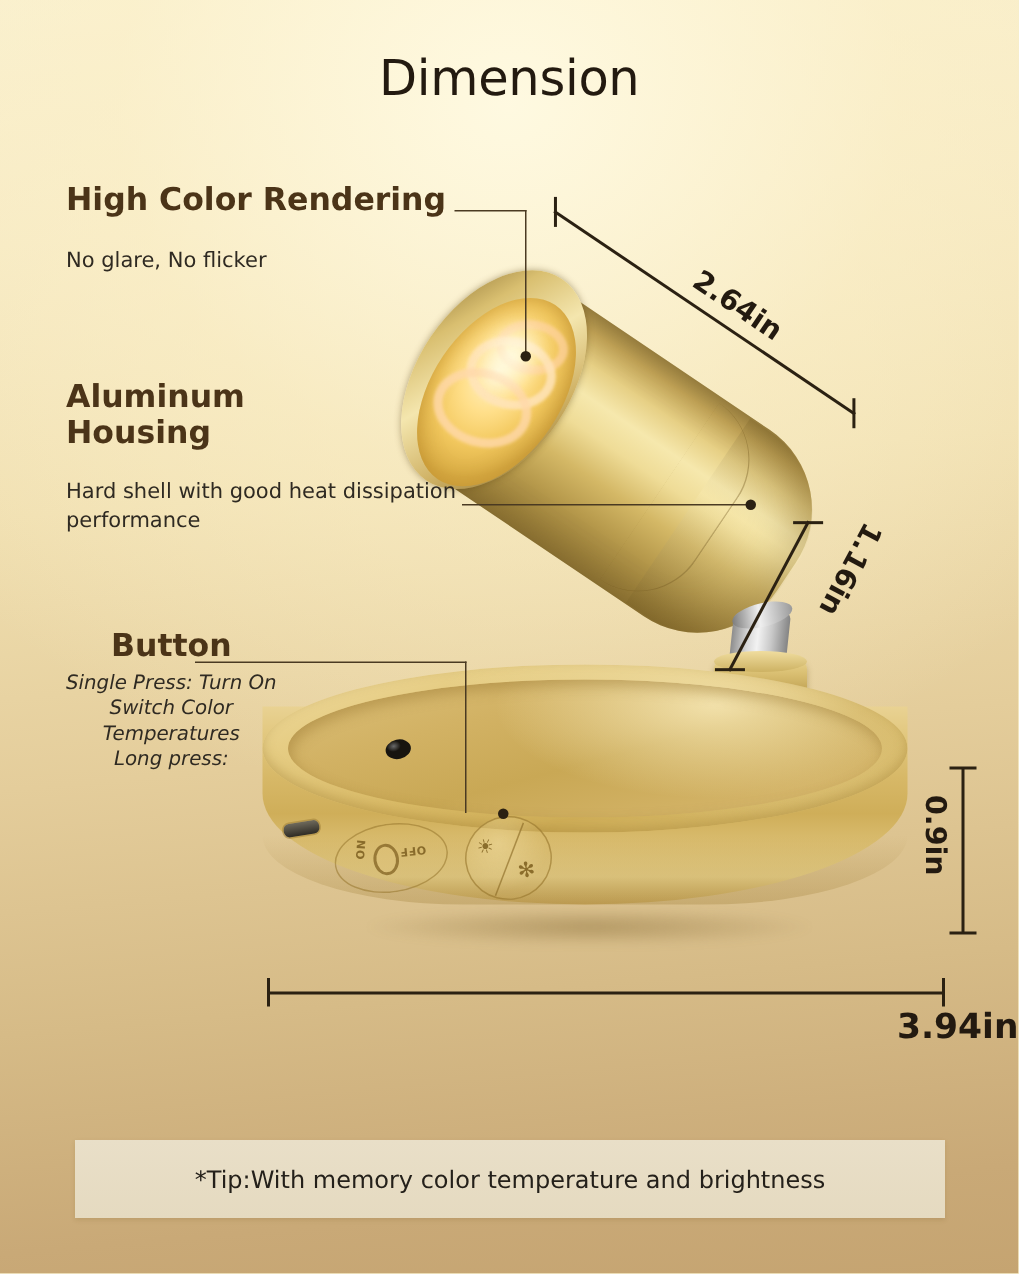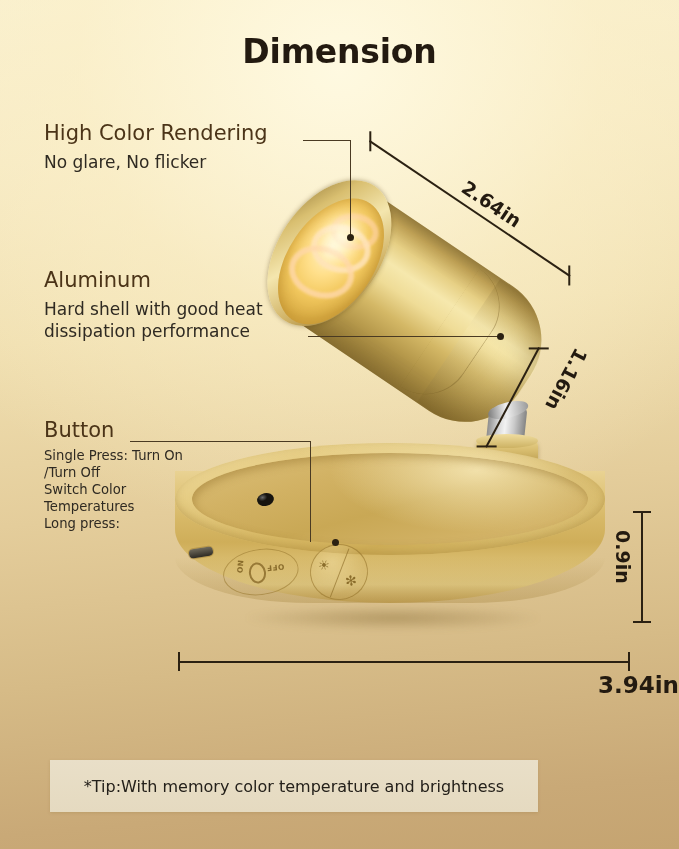--- a/index.html
+++ b/index.html
@@ -14,42 +14,42 @@
     width:679px; height:849px;
     background:
       radial-gradient(120% 90% at 50% 8%, rgba(255,250,226,0.95) 0%, rgba(252,241,203,0.55) 32%, rgba(247,233,188,0.0) 62%),
       linear-gradient(175deg,#f9f0cf 0%, #f6e9c2 18%, #f0dfb0 38%, #e4cd9b 58%, #d6bb87 76%, #c9a977 92%, #c5a471 100%);
   }
 
   
   .title{
     position:absolute; left:0; right:0; top:32px;
     text-align:center;
-    font-size:33px; font-weight:bold;
+    font-size:33px; font-weight:normal;
     letter-spacing:-0.2px;
     color:#231a10;
   }
 
   
   .blk{ position:absolute; }
   .blk h3{
-    font-size:21px; font-weight:normal; color:#4b3418;
+    font-size:21px; font-weight:bold; color:#4b3418;
     line-height:1.12; white-space:nowrap;
   }
-  .blk h3.two{ white-space:normal;margin-top:16px; }
+  .blk h3.two{ white-space:normal; }
   .blk p{
-    font-size:17px; color:#2f2a22; line-height:1.32;
-    margin-top:5px; font-weight:normal;
+    font-size:14px; color:#2f2a22; line-height:1.32;
+    margin-top:19px; font-weight:normal;
   }
   .blk.small p{ font-size:13.2px; line-height:1.30; }
 
   #blk-hcr{ left:44px; top:122px; }
   #blk-alu{ left:44px; top:253px; }
-  #blk-btn{ left:44px; top:419px; }
-  #blk-btn p{ margin-top:4px; }
+  #blk-btn{ left:44px; top:419px;text-align:center; }
+  #blk-btn p{ margin-top:4px;font-style:italic; }
 
   
   .lead{ position:absolute; background:#4a3a22; }
   .lead.h{ height:1px; }
   .lead.v{ width:1px; }
   .dot{
     position:absolute; width:7px; height:7px; border-radius:50%;
     background:#2b2112;
   }
 
@@ -265,21 +265,21 @@
   
   #d394line{ left:178px; top:661px; width:452px; }
   #d394t1{ left:178px; top:652px; width:1.6px; height:19px; }
   #d394t2{ left:628px; top:652px; width:1.6px; height:19px; }
   #lab394{
     left:0; right:0; top:672px; text-align:right; font-size:23px;
   }
 
   
   #tipbar{
-    position:absolute; left:50px; top:760px; width:488px; height:52px;
+    position:absolute; left:50px; top:760px; width:580px; height:52px;
     background:linear-gradient(180deg,#e9dfc8 0%,#e5dac0 100%);
     display:flex; align-items:center; justify-content:center;
     box-shadow:0 1px 3px rgba(120,92,40,.18);
   }
   #tiptext{ font-size:16px; color:#24201a; }
 </style>
 </head>
 <body>
 
 <div id="page">
@@ -326,27 +326,27 @@
     <div class="dot" id="btn-dot"></div>
   </div>
 
   <div class="blk" id="blk-hcr">
     <h3>High Color Rendering</h3>
     <p>No glare, No flicker</p>
   </div>
 
   <div class="blk" id="blk-alu">
     <h3 class="two">Aluminum</h3>
+    <h3 class="two">Housing</h3>
     <p style="max-width:268px">Hard shell with good heat dissipation performance</p>
   </div>
 
   <div class="blk small" id="blk-btn">
     <h3>Button</h3>
     <p>Single Press: Turn On</p>
-    <p style="margin-top:0">/Turn Off</p>
     <p style="margin-top:0">Switch Color</p>
     <p style="margin-top:0">Temperatures</p>
     <p style="margin-top:0">Long press:</p>
   </div>
 
   <div class="lead h" style="left:303px; top:140px; width:48px;"></div>
   <div class="lead v" style="left:350px; top:140px; height:97px;"></div>
   <div class="dot" id="headdot"></div>
 
   <div class="lead h" style="left:308px; top:336px; width:192px;"></div>

